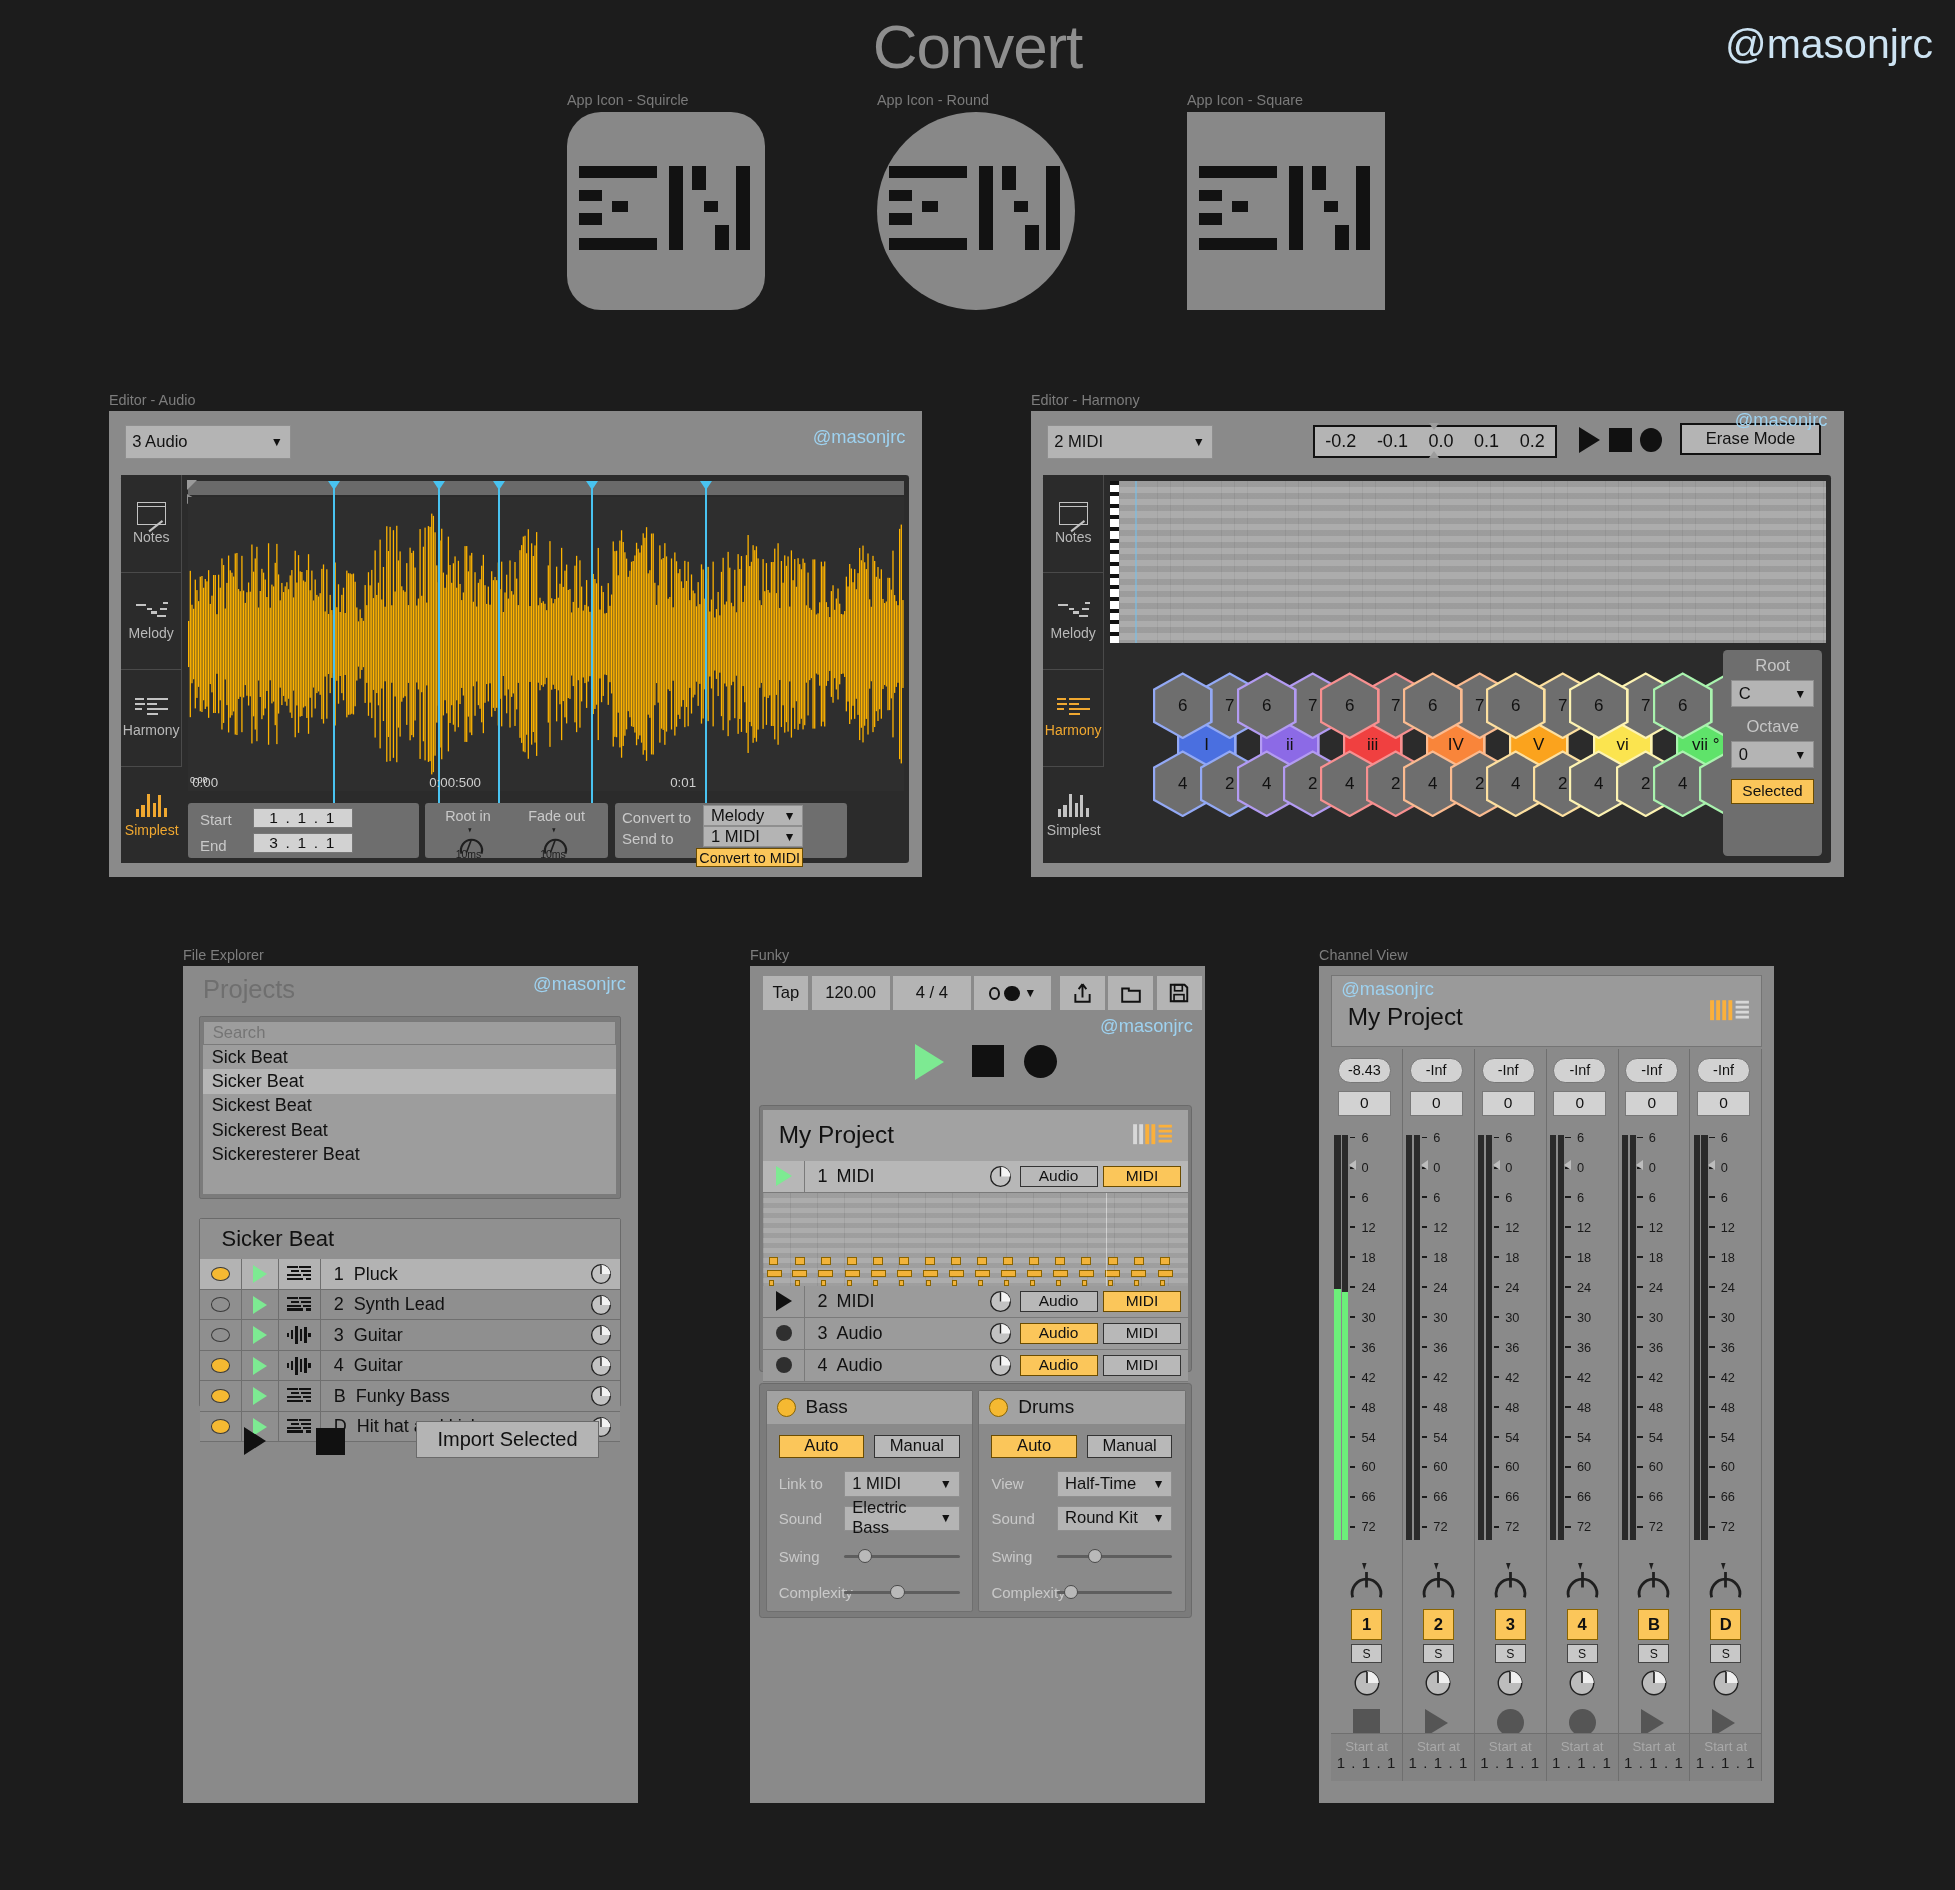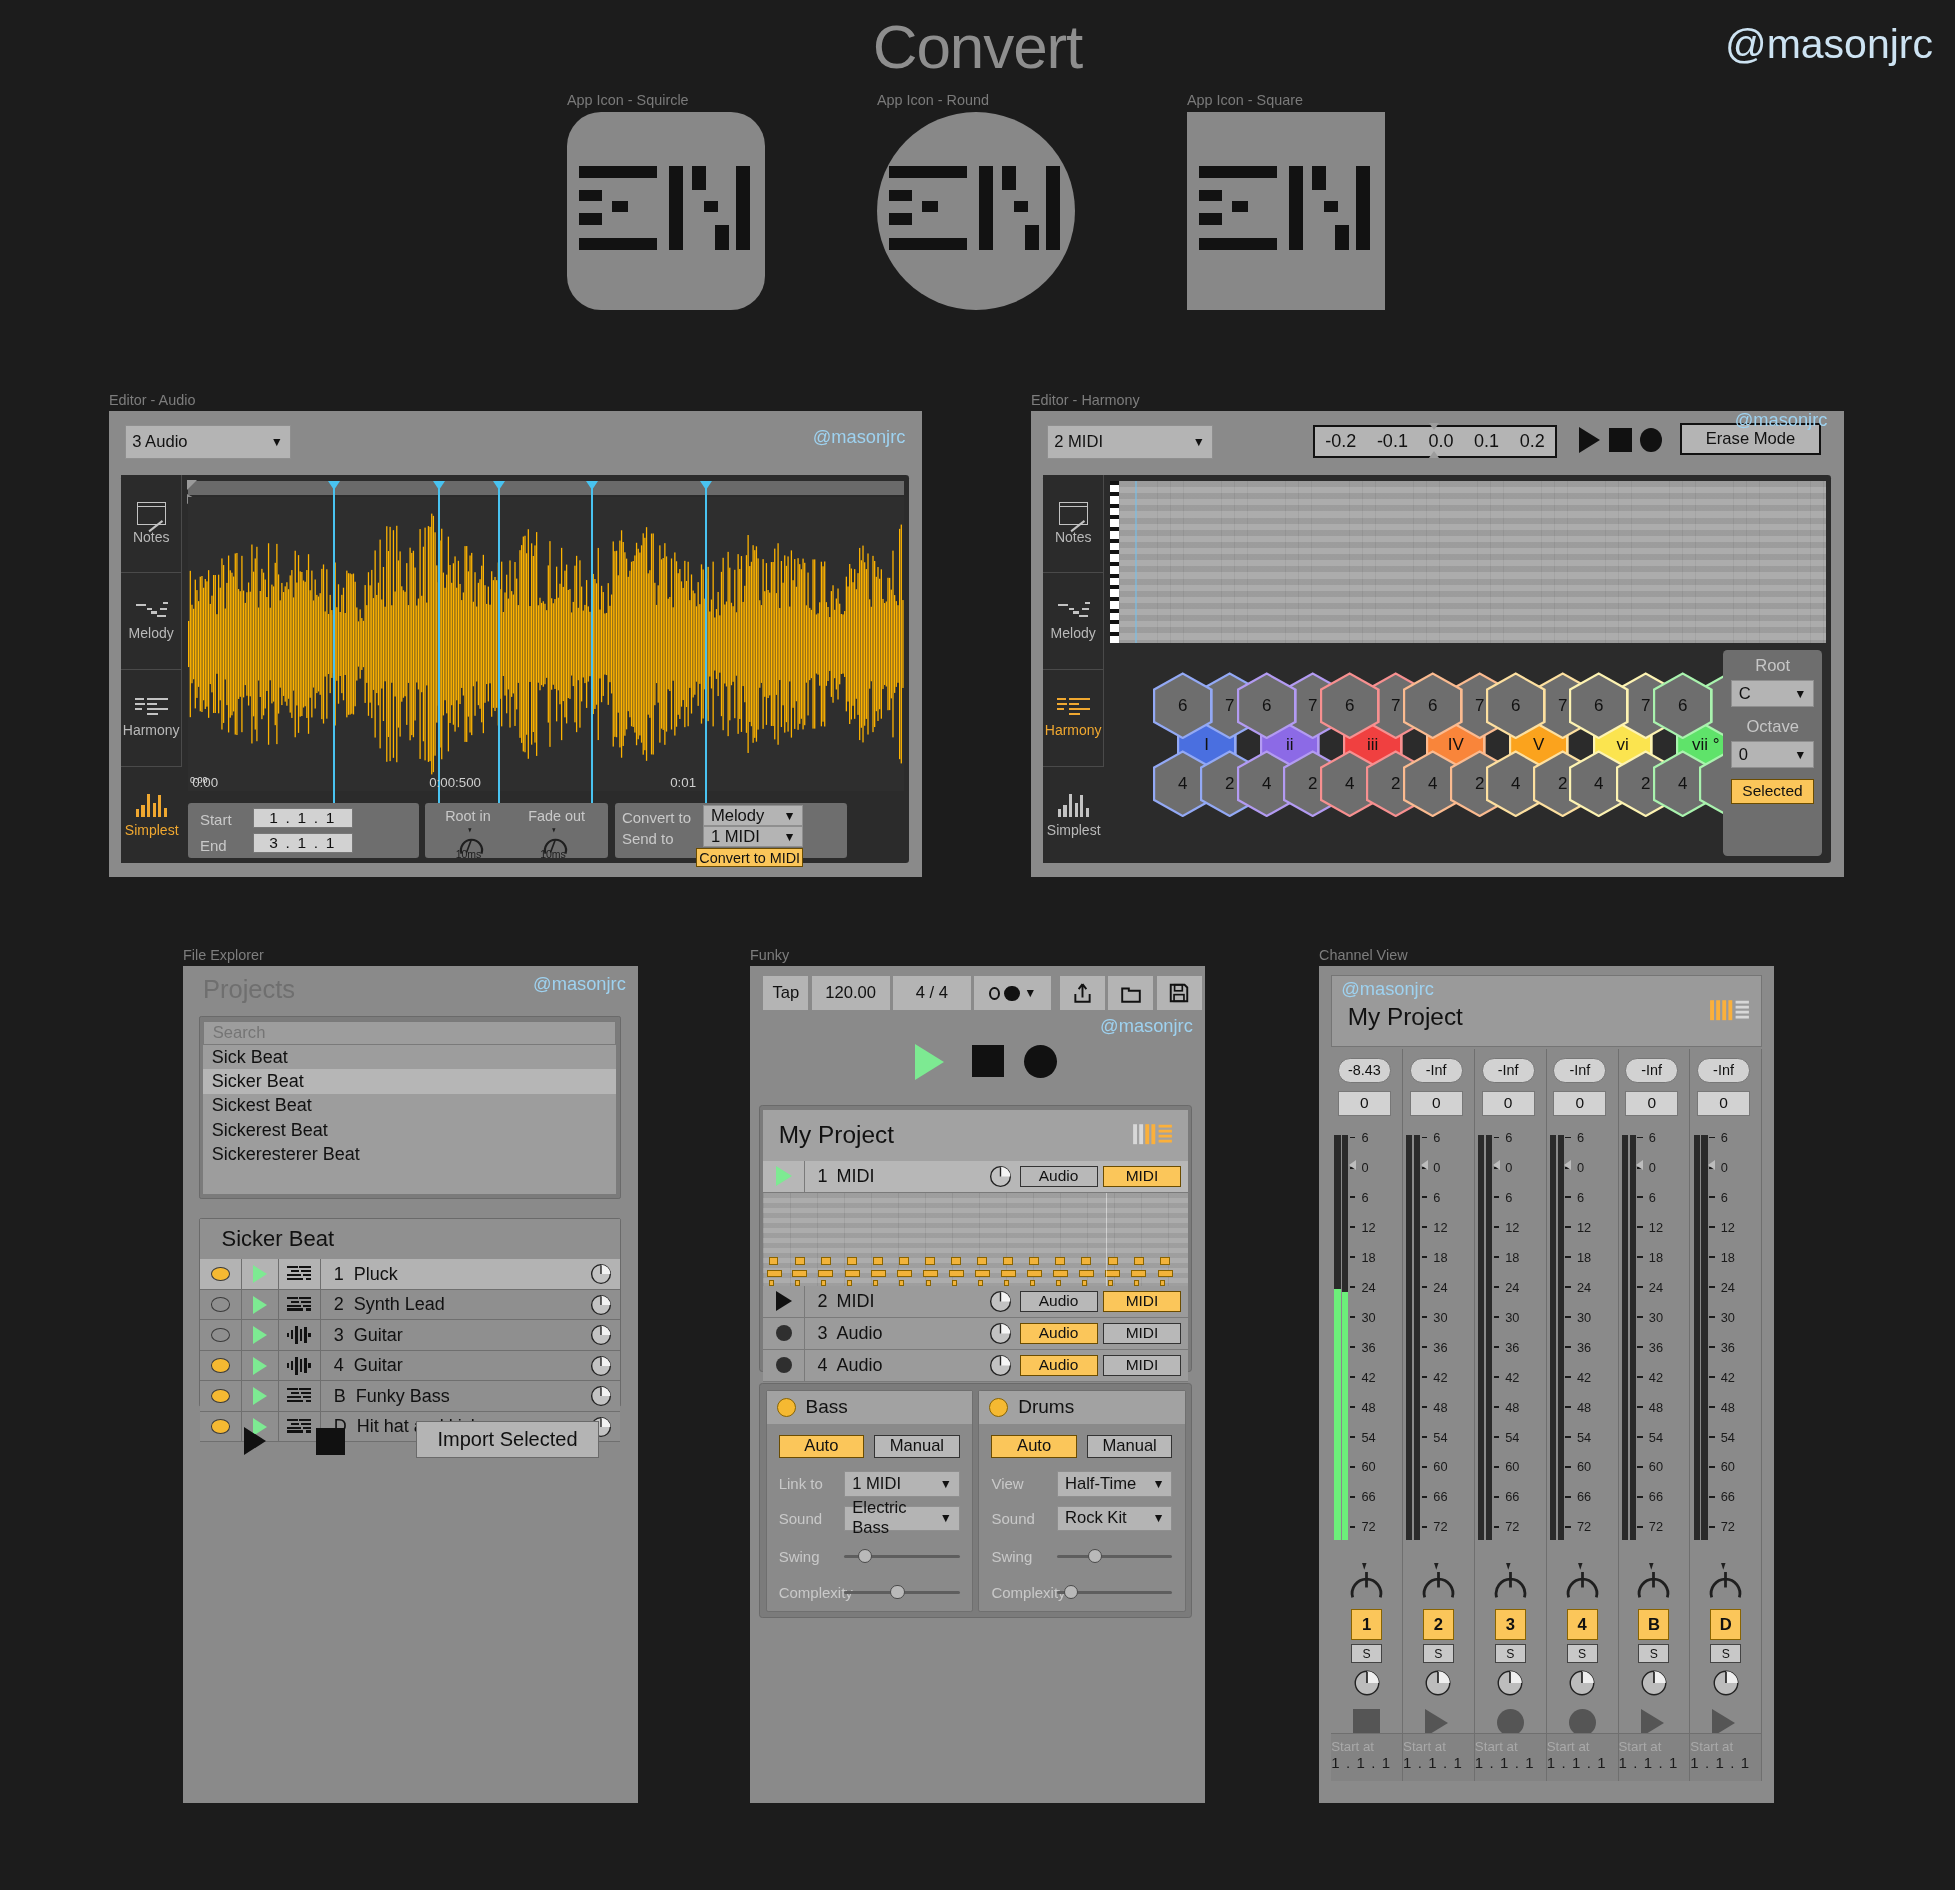--- a/index.html
+++ b/index.html
@@ -95,21 +95,21 @@
   .numfield{ background:#d2d2d2;border:0.6px solid #777;font-size:15.5px;color:#111;
              display:flex;align-items:center;justify-content:center;}
   .meterbar{ background:#2a2a2a; }
   .sc { font-size:12.8px; color:#1a1a1a; }
 
   .tracknum{ background:#fbc65a;border:1.1px solid #8a6400;font-size:16.6px;color:#111;
              display:flex;align-items:center;justify-content:center;font-weight:bold;}
   .sbtn{ background:#c8c8c8;border:0.6px solid #444;font-size:12.2px;color:#111;
          display:flex;align-items:center;justify-content:center;}
 
-  .startat{ background:#838383;border-top:0.6px solid #6f6f6f; }
+  .startat{ background:#838383;border-top:0.6px solid #6f6f6f; text-align:center; }
   .startat .t1{ font-size:13.3px;color:#a9a9a9; }
   .startat .t2{ font-size:15px;color:#1a1a1a; letter-spacing:1.1px;}
 
   
   .fx-row{ display:flex; align-items:center; height:30.5px; border-bottom:0.6px solid #6f6f6f;}
   .fx-cell{ display:flex;align-items:center;justify-content:center;height:100%;
             border-right:0.6px solid #6f6f6f;}
   .dot{ width:19px;height:14.4px;border-radius:50%;border:1.1px solid #3a3a3a;}
   .dot.on{ background:#f5b932; }
   .playg{ width:0;height:0;border-left:14.4px solid #7dea92;border-top:9px solid transparent;border-bottom:9px solid transparent;}
@@ -1427,21 +1427,21 @@
        <div style="display:flex;align-items:center;gap:7.8px;padding:13.3px 12.2px 0 12.2px;">
          <span class="sm-label" style="width:58px;">View</span>
          <div class="sel" style="flex:1;height:25.5px;">
            <span>Half-Time</span>
            <span class="car">▼</span>
             </div>
        </div>
        <div style="display:flex;align-items:center;gap:7.8px;padding:9px 12.2px 0 12.2px;">
          <span class="sm-label" style="width:58px;">Sound</span>
          <div class="sel" style="flex:1;height:25.5px;">
-           <span>Rock Kit</span>
+           <span>Round Kit</span>
            <span class="car">▼</span>
             </div>
        </div>
        <div style="display:flex;align-items:center;gap:7.8px;padding:16.6px 12.2px 0 12.2px;">
          <span class="sm-label" style="width:58px;">Swing</span>
          <div class="sl-track" style="flex:1;">
            <span class="sl-knob" style="left:calc(33% - 7.2px);"></span>
             </div>
        </div>
        <div style="display:flex;align-items:center;gap:7.8px;padding:19px 12.2px 0 12.2px;">

